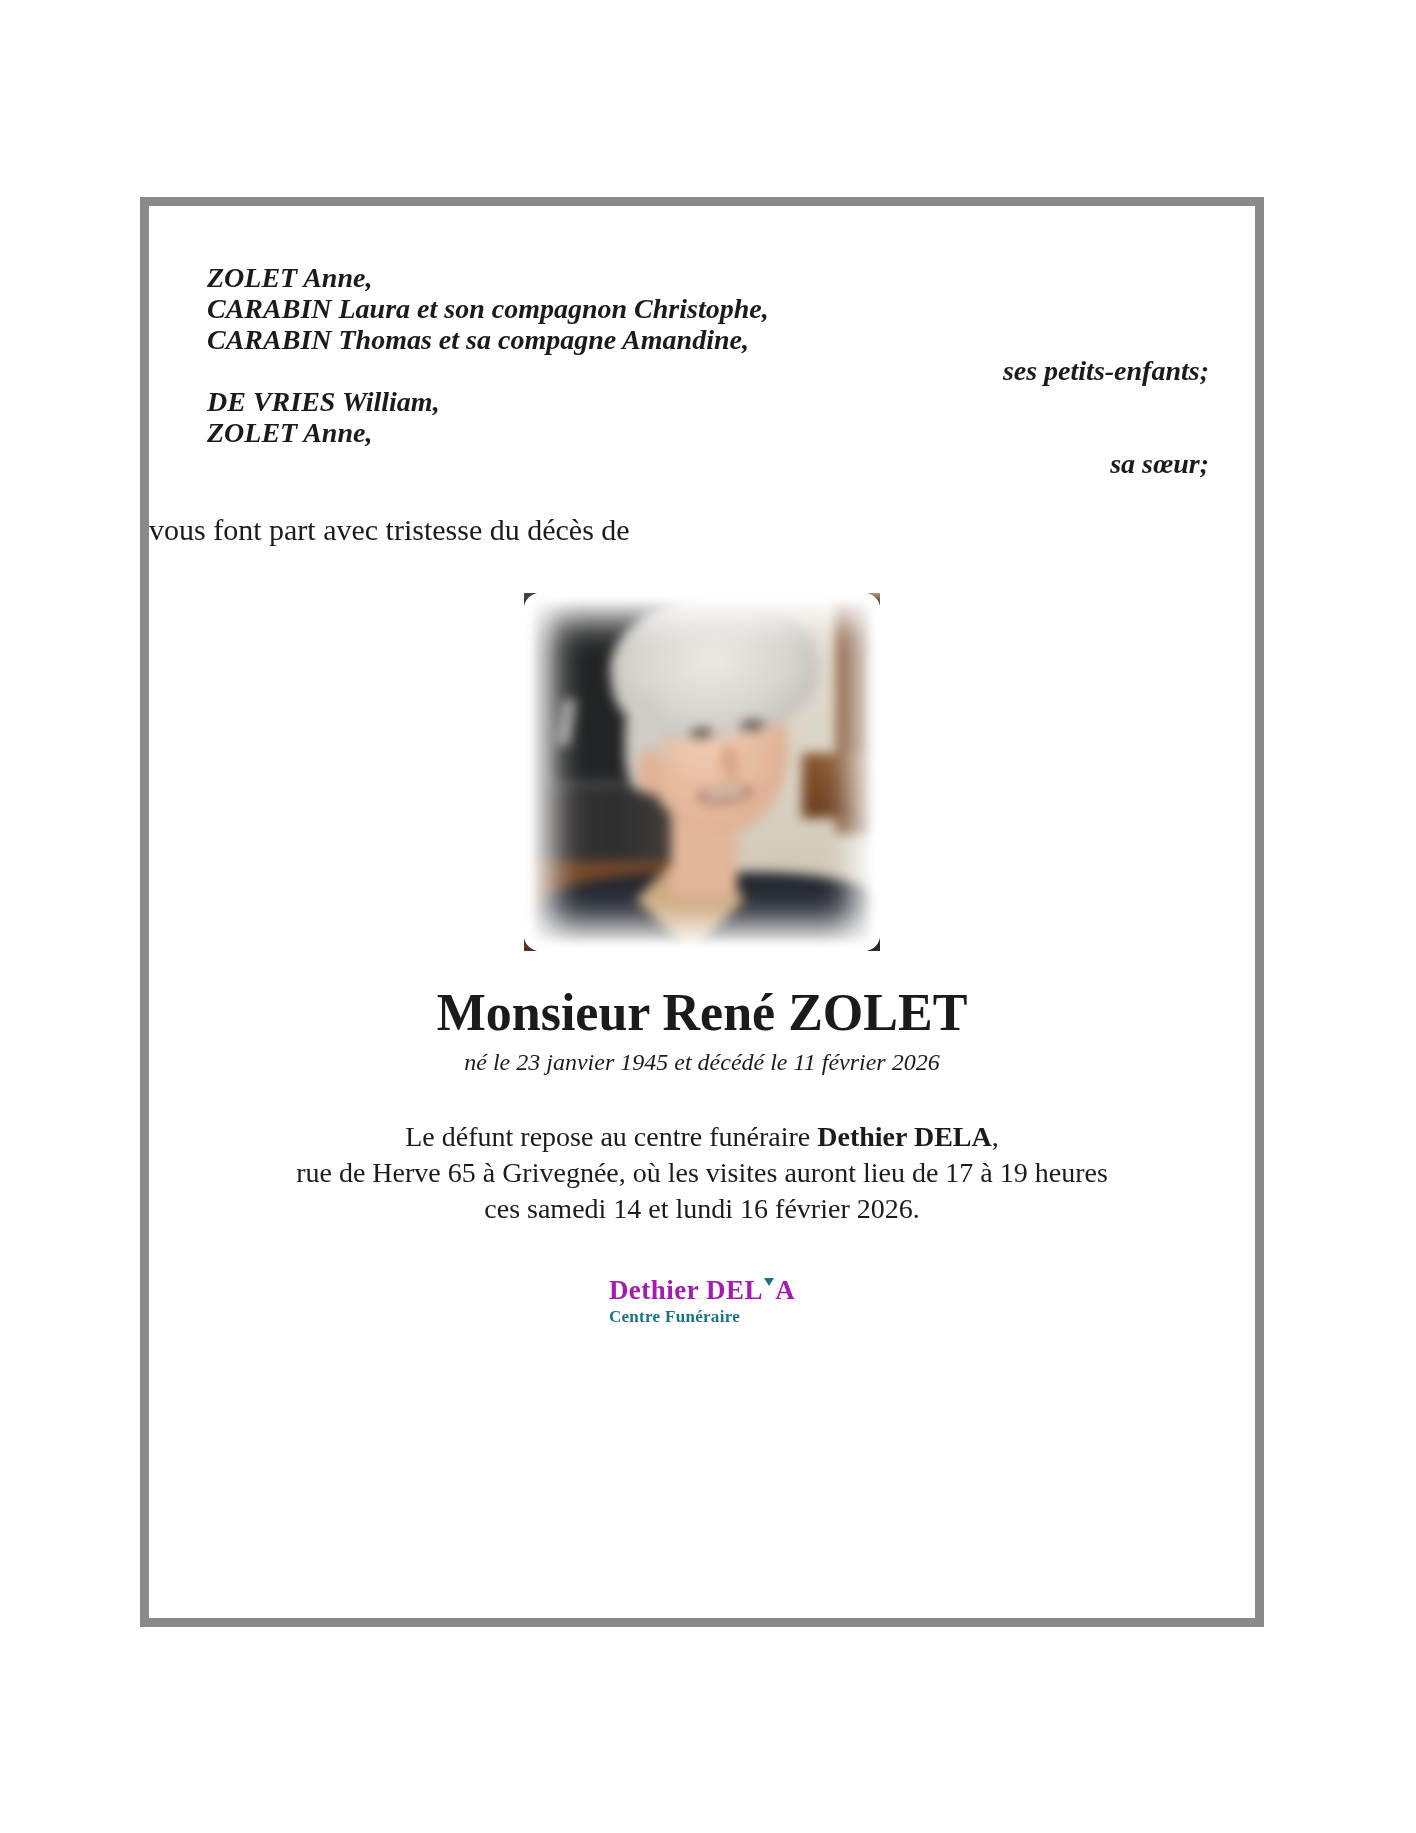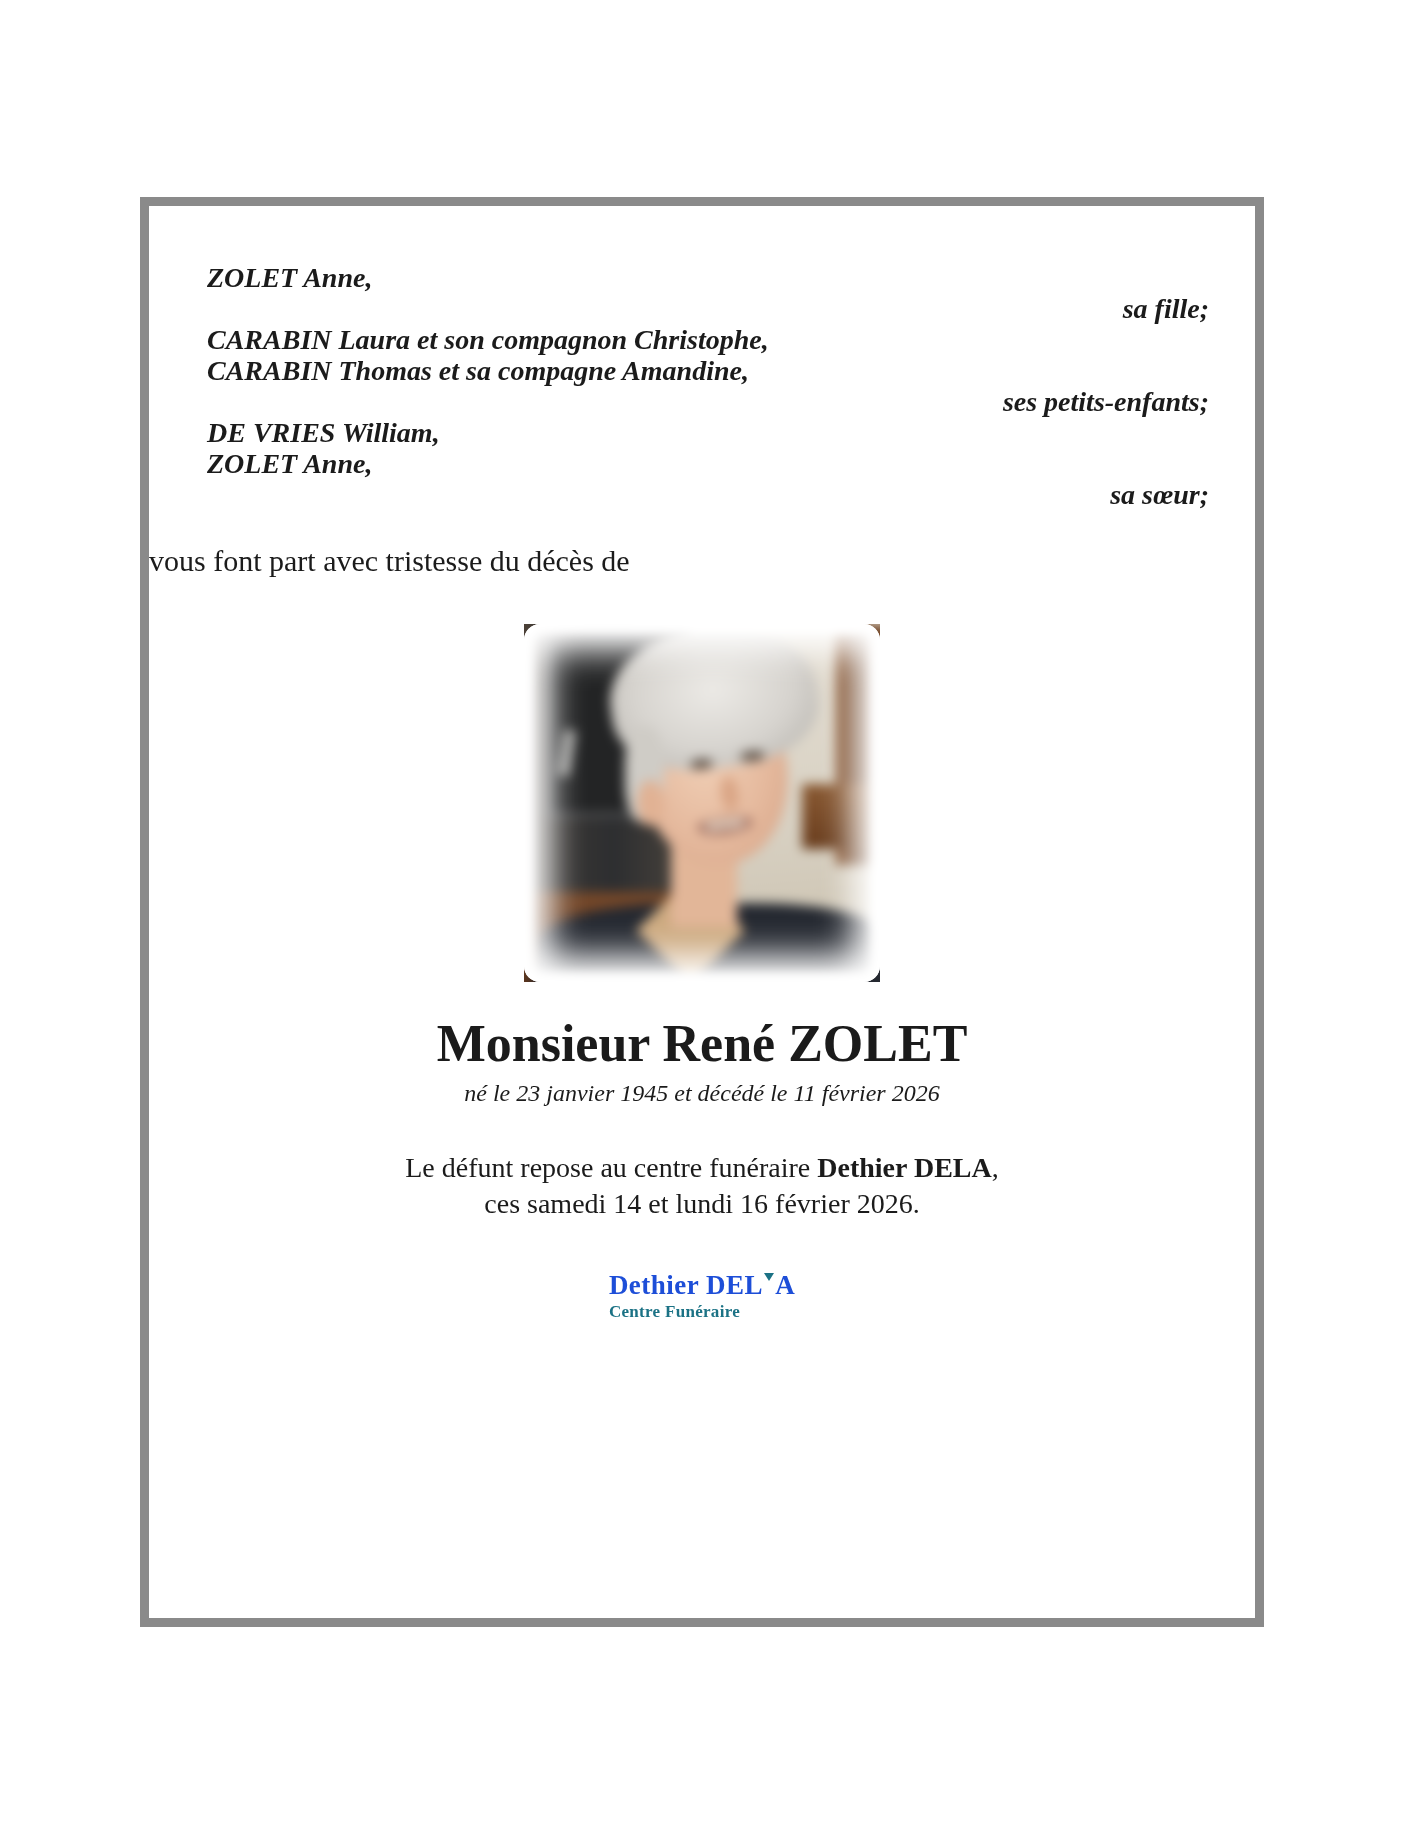--- a/index.html
+++ b/index.html
@@ -98,21 +98,20 @@
     font-size:17px;font-weight:700;line-height:20px;margin-top:2px;letter-spacing:0.3px;
   }
 </style>
 </head>
 <body style="color: rgb(27, 27, 27);">
 
 <div class="card" style="border-color: rgb(138, 138, 138);">
 
   <div class="family">
     <div class="fam-line fam-left">ZOLET Anne,</div>
-    <div class="fam-line fam-right">sa fille;</div>
     <div class="fam-line fam-left">CARABIN Laura et son compagnon Christophe,</div>
     <div class="fam-line fam-left">CARABIN Thomas et sa compagne Amandine,</div>
     <div class="fam-line fam-right">ses petits-enfants;</div>
     <div class="fam-line fam-left">DE VRIES William,</div>
     <div class="fam-line fam-left">ZOLET Anne,</div>
     <div class="fam-line fam-right">sa sœur;</div>
   </div>
 
   <div class="intro">vous font part avec tristesse du décès de</div>
 
@@ -139,25 +138,26 @@
       <div class="ph-teeth"></div>
     </div>
     <div class="photo-fade"></div>
   </div>
 
   <h1 class="title">Monsieur René ZOLET</h1>
   <div class="dates">né le 23 janvier 1945 et décédé le 11 février 2026</div>
 
   <div class="para para-repose">
     <div><span>Le défunt repose au centre funéraire </span><span class="bold">Dethier DELA</span><span>,</span></div>
+    <div>rue de Herve 65 à Grivegnée, où les visites auront lieu de 17 à 19 heures</div>
     <div>ces samedi 14 et lundi 16 février 2026.</div>
   </div>
 
 
 
   <div class="logo">
     <div class="logo-inner">
-      <div class="logo-name" style="color: #1d4ed8;"><span>Dethier DEL</span><span class="logo-tri" style="border-top-color: rgb(27, 114, 133);"></span><span>A</span></div>
+      <div class="logo-name" style="color: #a21caf;"><span>Dethier DEL</span><span class="logo-tri" style="border-top-color: rgb(27, 114, 133);"></span><span>A</span></div>
       <div class="logo-tagline" style="color: rgb(27, 114, 133);">Centre Funéraire</div>
     </div>
   </div>
 
 </div>
 
 </body></html>

